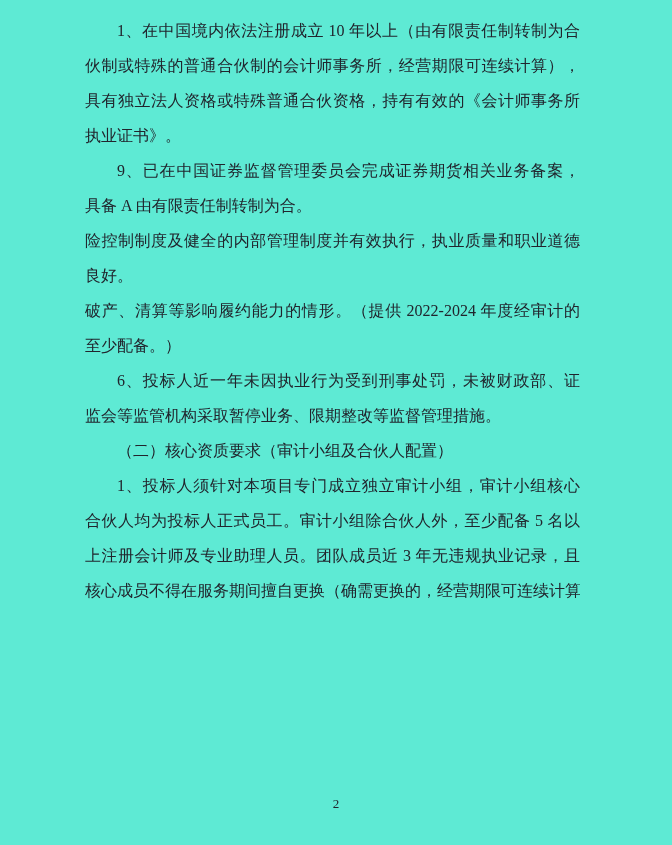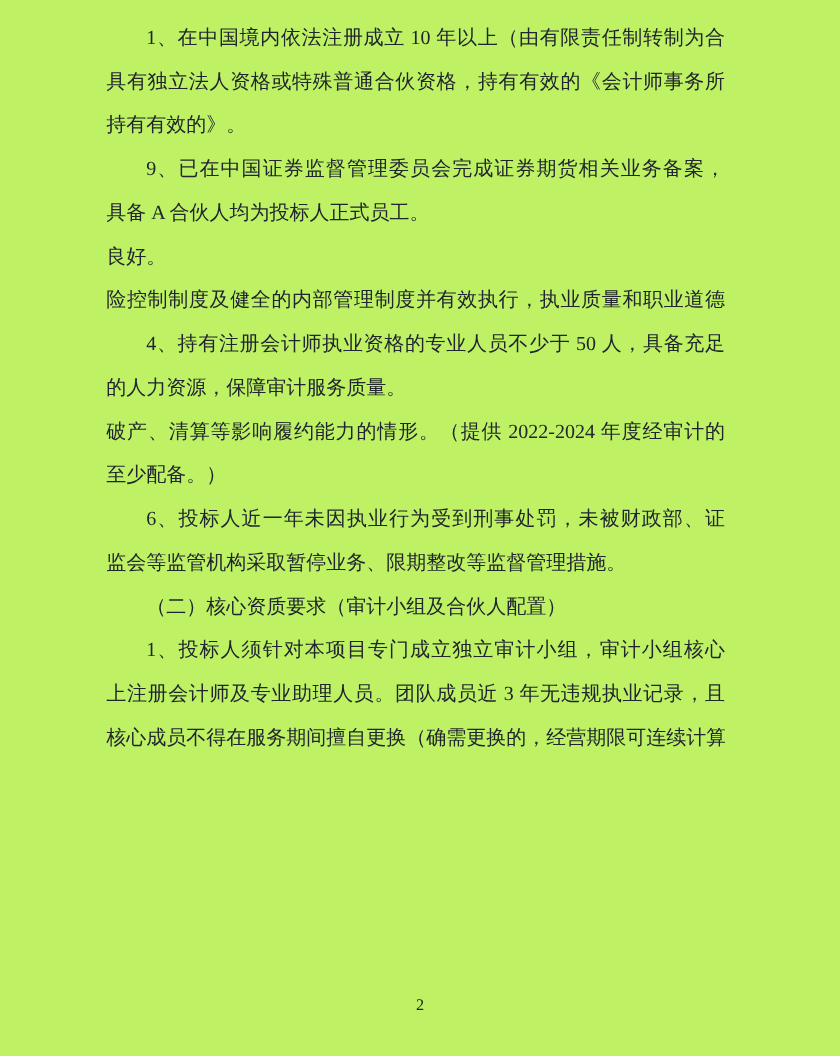--- a/index.html
+++ b/index.html
@@ -4,21 +4,21 @@
 <style>
   html, body {
     margin: 0;
     padding: 0;
     background: #ffffff;
   }
   .page {
     position: relative;
     width: 672px;
     height: 845px;
-    background: #bef264;
+    background: #5eead4;
     overflow: hidden;
     font-family: "Liberation Serif", "DejaVu Serif", serif;
   }
   .textblock {
     position: absolute;
     left: 85px;
     top: 13px;
     width: 495px;
     color: #21252d;
     font-size: 16px;
@@ -52,55 +52,53 @@
 </style>
 </head>
 <body>
 
 <div class="page">
 
   <div class="textblock">
 
     <div class="para">
       <div class="line findent">1、在中国境内依法注册成立 10 年以上（由有限责任制转制为合</div>
+      <div class="line">伙制或特殊的普通合伙制的会计师事务所，经营期限可连续计算），</div>
       <div class="line">具有独立法人资格或特殊普通合伙资格，持有有效的《会计师事务所</div>
-      <div class="line pend">持有有效的》。</div>
+      <div class="line pend">执业证书》。</div>
     </div>
 
     <div class="para">
       <div class="line findent">9、已在中国证券监督管理委员会完成证券期货相关业务备案，</div>
-      <div class="line pend">具备 A 合伙人均为投标人正式员工。</div>
+      <div class="line pend">具备 A 由有限责任制转制为合。</div>
     </div>
 
     <div class="para">
+      <div class="line">险控制制度及健全的内部管理制度并有效执行，执业质量和职业道德</div>
       <div class="line pend">良好。</div>
-      <div class="line">险控制制度及健全的内部管理制度并有效执行，执业质量和职业道德</div>
     </div>
 
-    <div class="para">
-      <div class="line findent">4、持有注册会计师执业资格的专业人员不少于 50 人，具备充足</div>
-      <div class="line pend">的人力资源，保障审计服务质量。</div>
-    </div>
 
     <div class="para">
       <div class="line">破产、清算等影响履约能力的情形。（提供 2022-2024 年度经审计的</div>
       <div class="line pend">至少配备。）</div>
     </div>
 
     <div class="para">
       <div class="line findent">6、投标人近一年未因执业行为受到刑事处罚，未被财政部、证</div>
       <div class="line pend">监会等监管机构采取暂停业务、限期整改等监督管理措施。</div>
     </div>
 
     <div class="para">
       <div class="line pend findent">（二）核心资质要求（审计小组及合伙人配置）</div>
     </div>
 
     <div class="para">
       <div class="line findent">1、投标人须针对本项目专门成立独立审计小组，审计小组核心</div>
+      <div class="line">合伙人均为投标人正式员工。审计小组除合伙人外，至少配备 5 名以</div>
       <div class="line">上注册会计师及专业助理人员。团队成员近 3 年无违规执业记录，且</div>
       <div class="line">核心成员不得在服务期间擅自更换（确需更换的，经营期限可连续计算</div>
     </div>
 
   </div>
 
   <div class="footer">2</div>
 
 </div>
 

